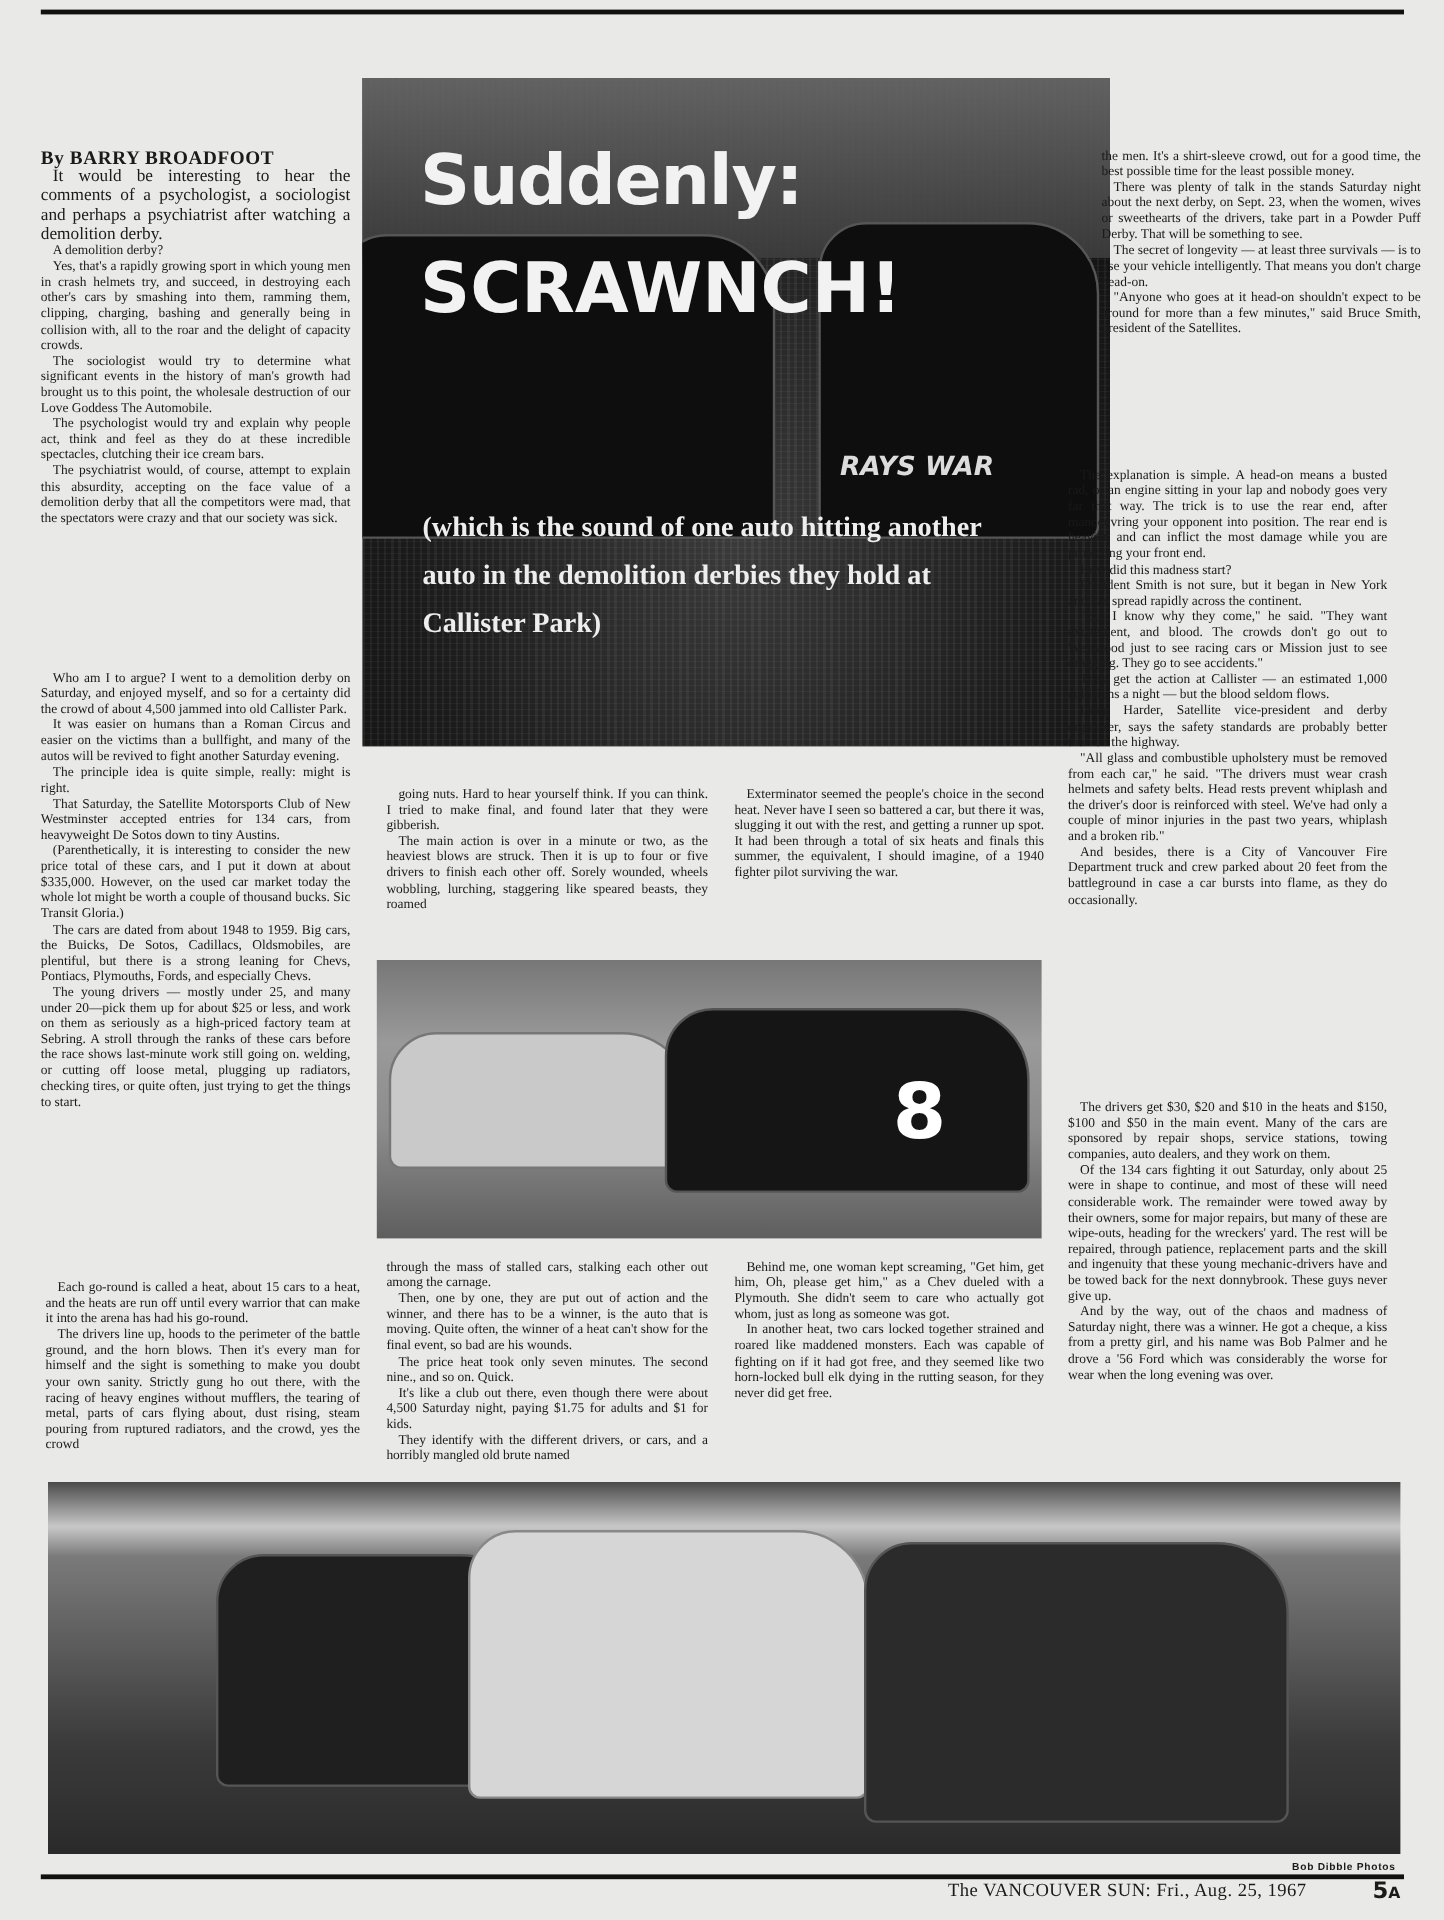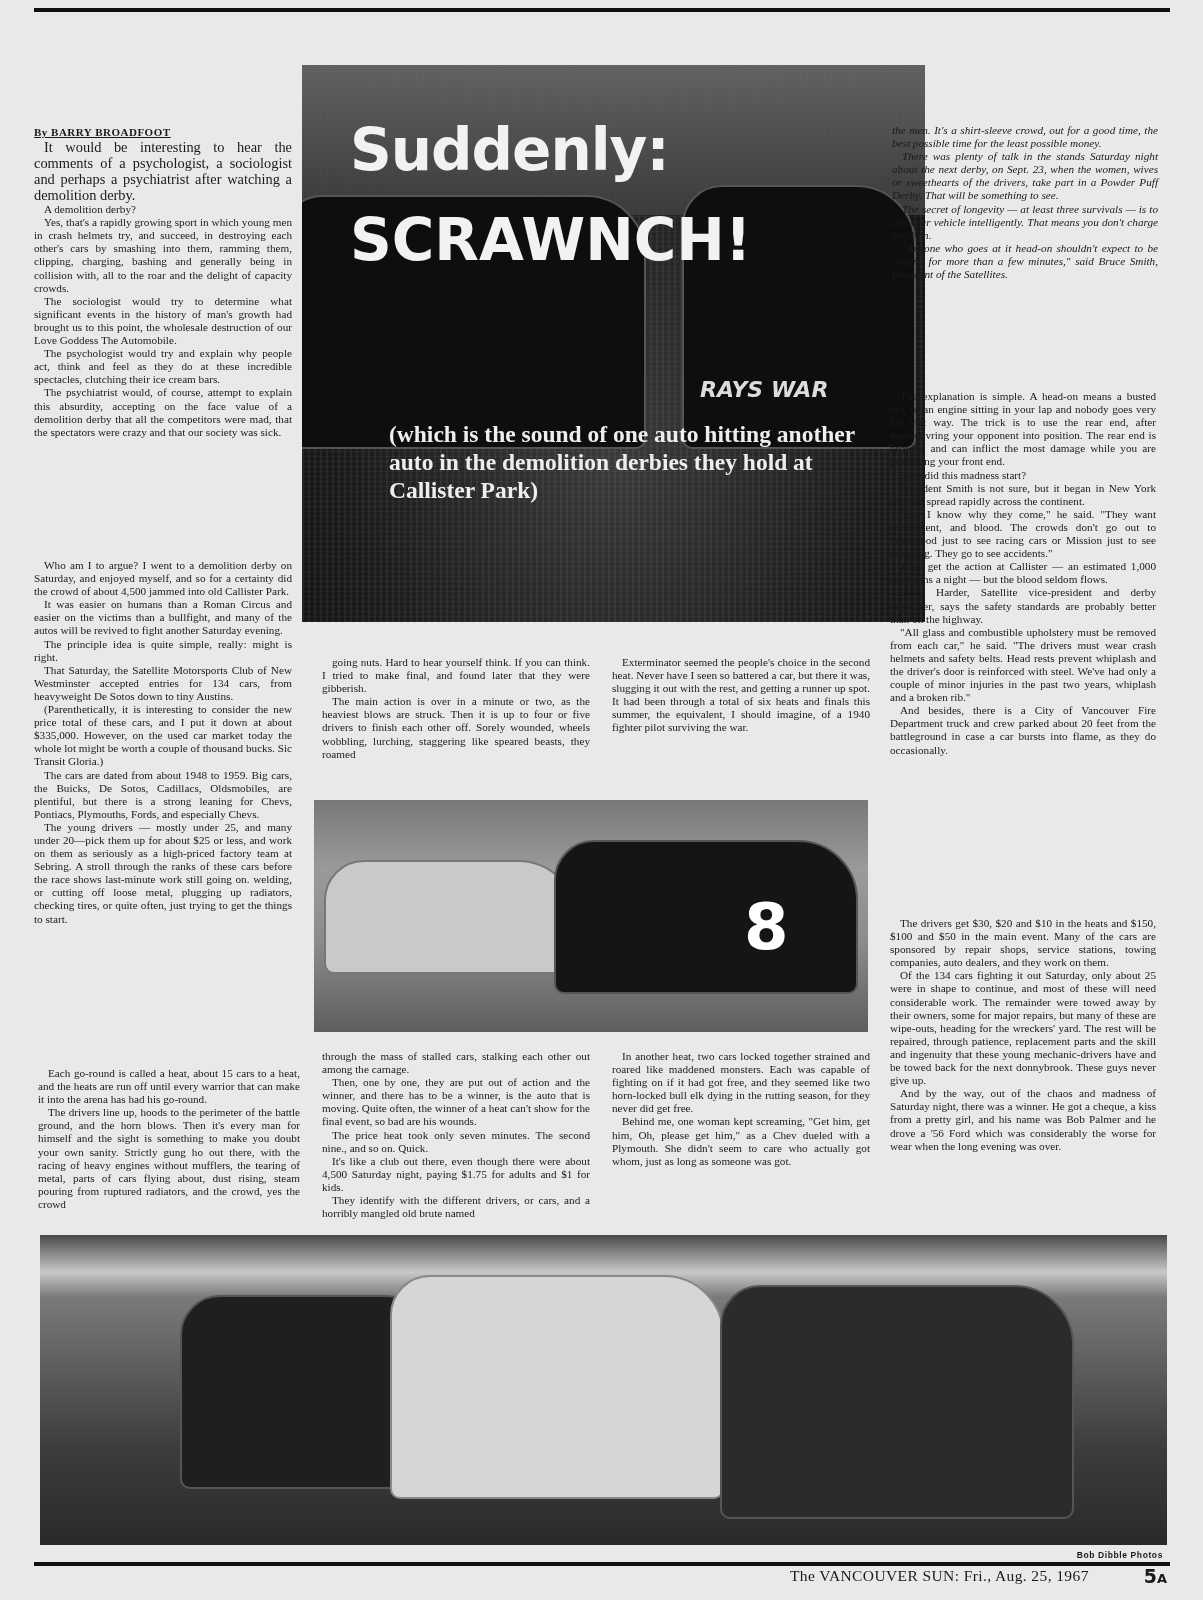--- a/index.html
+++ b/index.html
@@ -4,21 +4,21 @@
   <style>
     html, body { margin: 0; padding: 0; }
     body {
       width: 1203px; height: 1600px; position: relative; overflow: hidden;
       background: #e9e9e7; color: #1a1a1a;
       font-family: "Liberation Serif", "DejaVu Serif", serif;
     }
     .rule-top { position: absolute; left: 34px; top: 8px; width: 1136px; height: 4px; background: #111; }
     .col { position: absolute; font-size: 11.2px; line-height: 13.1px; text-align: justify; }
     .col p { margin: 0; text-indent: 10px; }
-    .byline { font-size: 11px; letter-spacing: 0.5px; font-weight: bold; margin: 0 0 6px 46px; text-indent: 0 !important; text-decoration: underline; }
+    .byline { font-size: 16px; letter-spacing: 0.5px; font-weight: bold; margin: 0 0 6px 46px; text-indent: 0 !important; }
     .lede { font-size: 14.4px; line-height: 16px; text-indent: 12px; }
     .photo { position: absolute; overflow: hidden; }
     .photo-hero {
       left: 302px; top: 65px; width: 623px; height: 557px;
       background:
         radial-gradient(ellipse at 50% 70%, #3a3a3a 0%, #1b1b1b 60%, #0f0f0f 100%);
     }
     .photo-hero::before {
       content: ""; position: absolute; inset: 0;
       background:
@@ -33,21 +33,21 @@
       font-size: 58px; letter-spacing: -1px; line-height: 60px;
     }
     .headline2 {
       position: absolute; left: 48px; top: 145px;
       font-family: "DejaVu Sans", sans-serif; font-weight: bold; color: #f2f2f2;
       font-size: 58px; letter-spacing: 0; line-height: 60px;
     }
     .subhead {
       position: absolute; left: 50px; top: 355px; width: 480px;
       font-family: "Liberation Serif", serif; font-weight: bold; color: #eeeeee;
-      font-size: 23.5px; line-height: 28px; margin-left: 37px;
+      font-size: 23.5px; line-height: 40px;
     }
     .car-text { position: absolute; color: #dcdcdc; font-family: "DejaVu Sans", sans-serif; font-weight: bold; font-style: italic; }
     .photo-mid {
       left: 314px; top: 800px; width: 554px; height: 232px;
       background: linear-gradient(180deg, #777 0%, #9a9a9a 30%, #8c8c8c 60%, #5e5e5e 100%);
     }
     .photo-bottom {
       left: 40px; top: 1235px; width: 1127px; height: 310px;
       background: linear-gradient(180deg, #4a4a4a 0%, #c8c8c8 12%, #7a7a7a 20%, #3b3b3b 70%, #2a2a2a 100%);
     }
@@ -124,25 +124,25 @@
 
 <div class="col" style="left:322px; top:1050px; width:268px;">
   <p style="text-indent:0">through the mass of stalled cars, stalking each other out among the carnage.</p>
   <p>Then, one by one, they are put out of action and the winner, and there has to be a winner, is the auto that is moving. Quite often, the winner of a heat can't show for the final event, so bad are his wounds.</p>
   <p>The price heat took only seven minutes. The second nine., and so on. Quick.</p>
   <p>It's like a club out there, even though there were about 4,500 Saturday night, paying $1.75 for adults and $1 for kids.</p>
   <p>They identify with the different drivers, or cars, and a horribly mangled old brute named</p>
 </div>
 
 <div class="col" style="left:612px; top:1050px; width:258px;">
+  <p>Behind me, one woman kept screaming, "Get him, get him, Oh, please get him," as a Chev dueled with a Plymouth. She didn't seem to care who actually got whom, just as long as someone was got.</p>
   <p>In another heat, two cars locked together strained and roared like maddened monsters. Each was capable of fighting on if it had got free, and they seemed like two horn-locked bull elk dying in the rutting season, for they never did get free.</p>
-  <p>Behind me, one woman kept screaming, "Get him, get him, Oh, please get him," as a Chev dueled with a Plymouth. She didn't seem to care who actually got whom, just as long as someone was got.</p>
 </div>
 
-<div class="col" style="left:892px; top:124px; width:266px;font-style:italic;">
+<div class="col" style="left:918px; top:124px; width:266px;">
   <p style="text-indent:0">the men. It's a shirt-sleeve crowd, out for a good time, the best possible time for the least possible money.</p>
   <p>There was plenty of talk in the stands Saturday night about the next derby, on Sept. 23, when the women, wives or sweethearts of the drivers, take part in a Powder Puff Derby. That will be something to see.</p>
   <p>The secret of longevity — at least three survivals — is to use your vehicle intelligently. That means you don't charge head-on.</p>
   <p>"Anyone who goes at it head-on shouldn't expect to be around for more than a few minutes," said Bruce Smith, president of the Satellites.</p>
 </div>
 
 <div class="col" style="left:890px; top:390px; width:266px;">
   <p>The explanation is simple. A head-on means a busted rad, or an engine sitting in your lap and nobody goes very far that way. The trick is to use the rear end, after manoeuvring your opponent into position. The rear end is heavier, and can inflict the most damage while you are protecting your front end.</p>
   <p>How did this madness start?</p>
   <p>President Smith is not sure, but it began in New York and has spread rapidly across the continent.</p>

